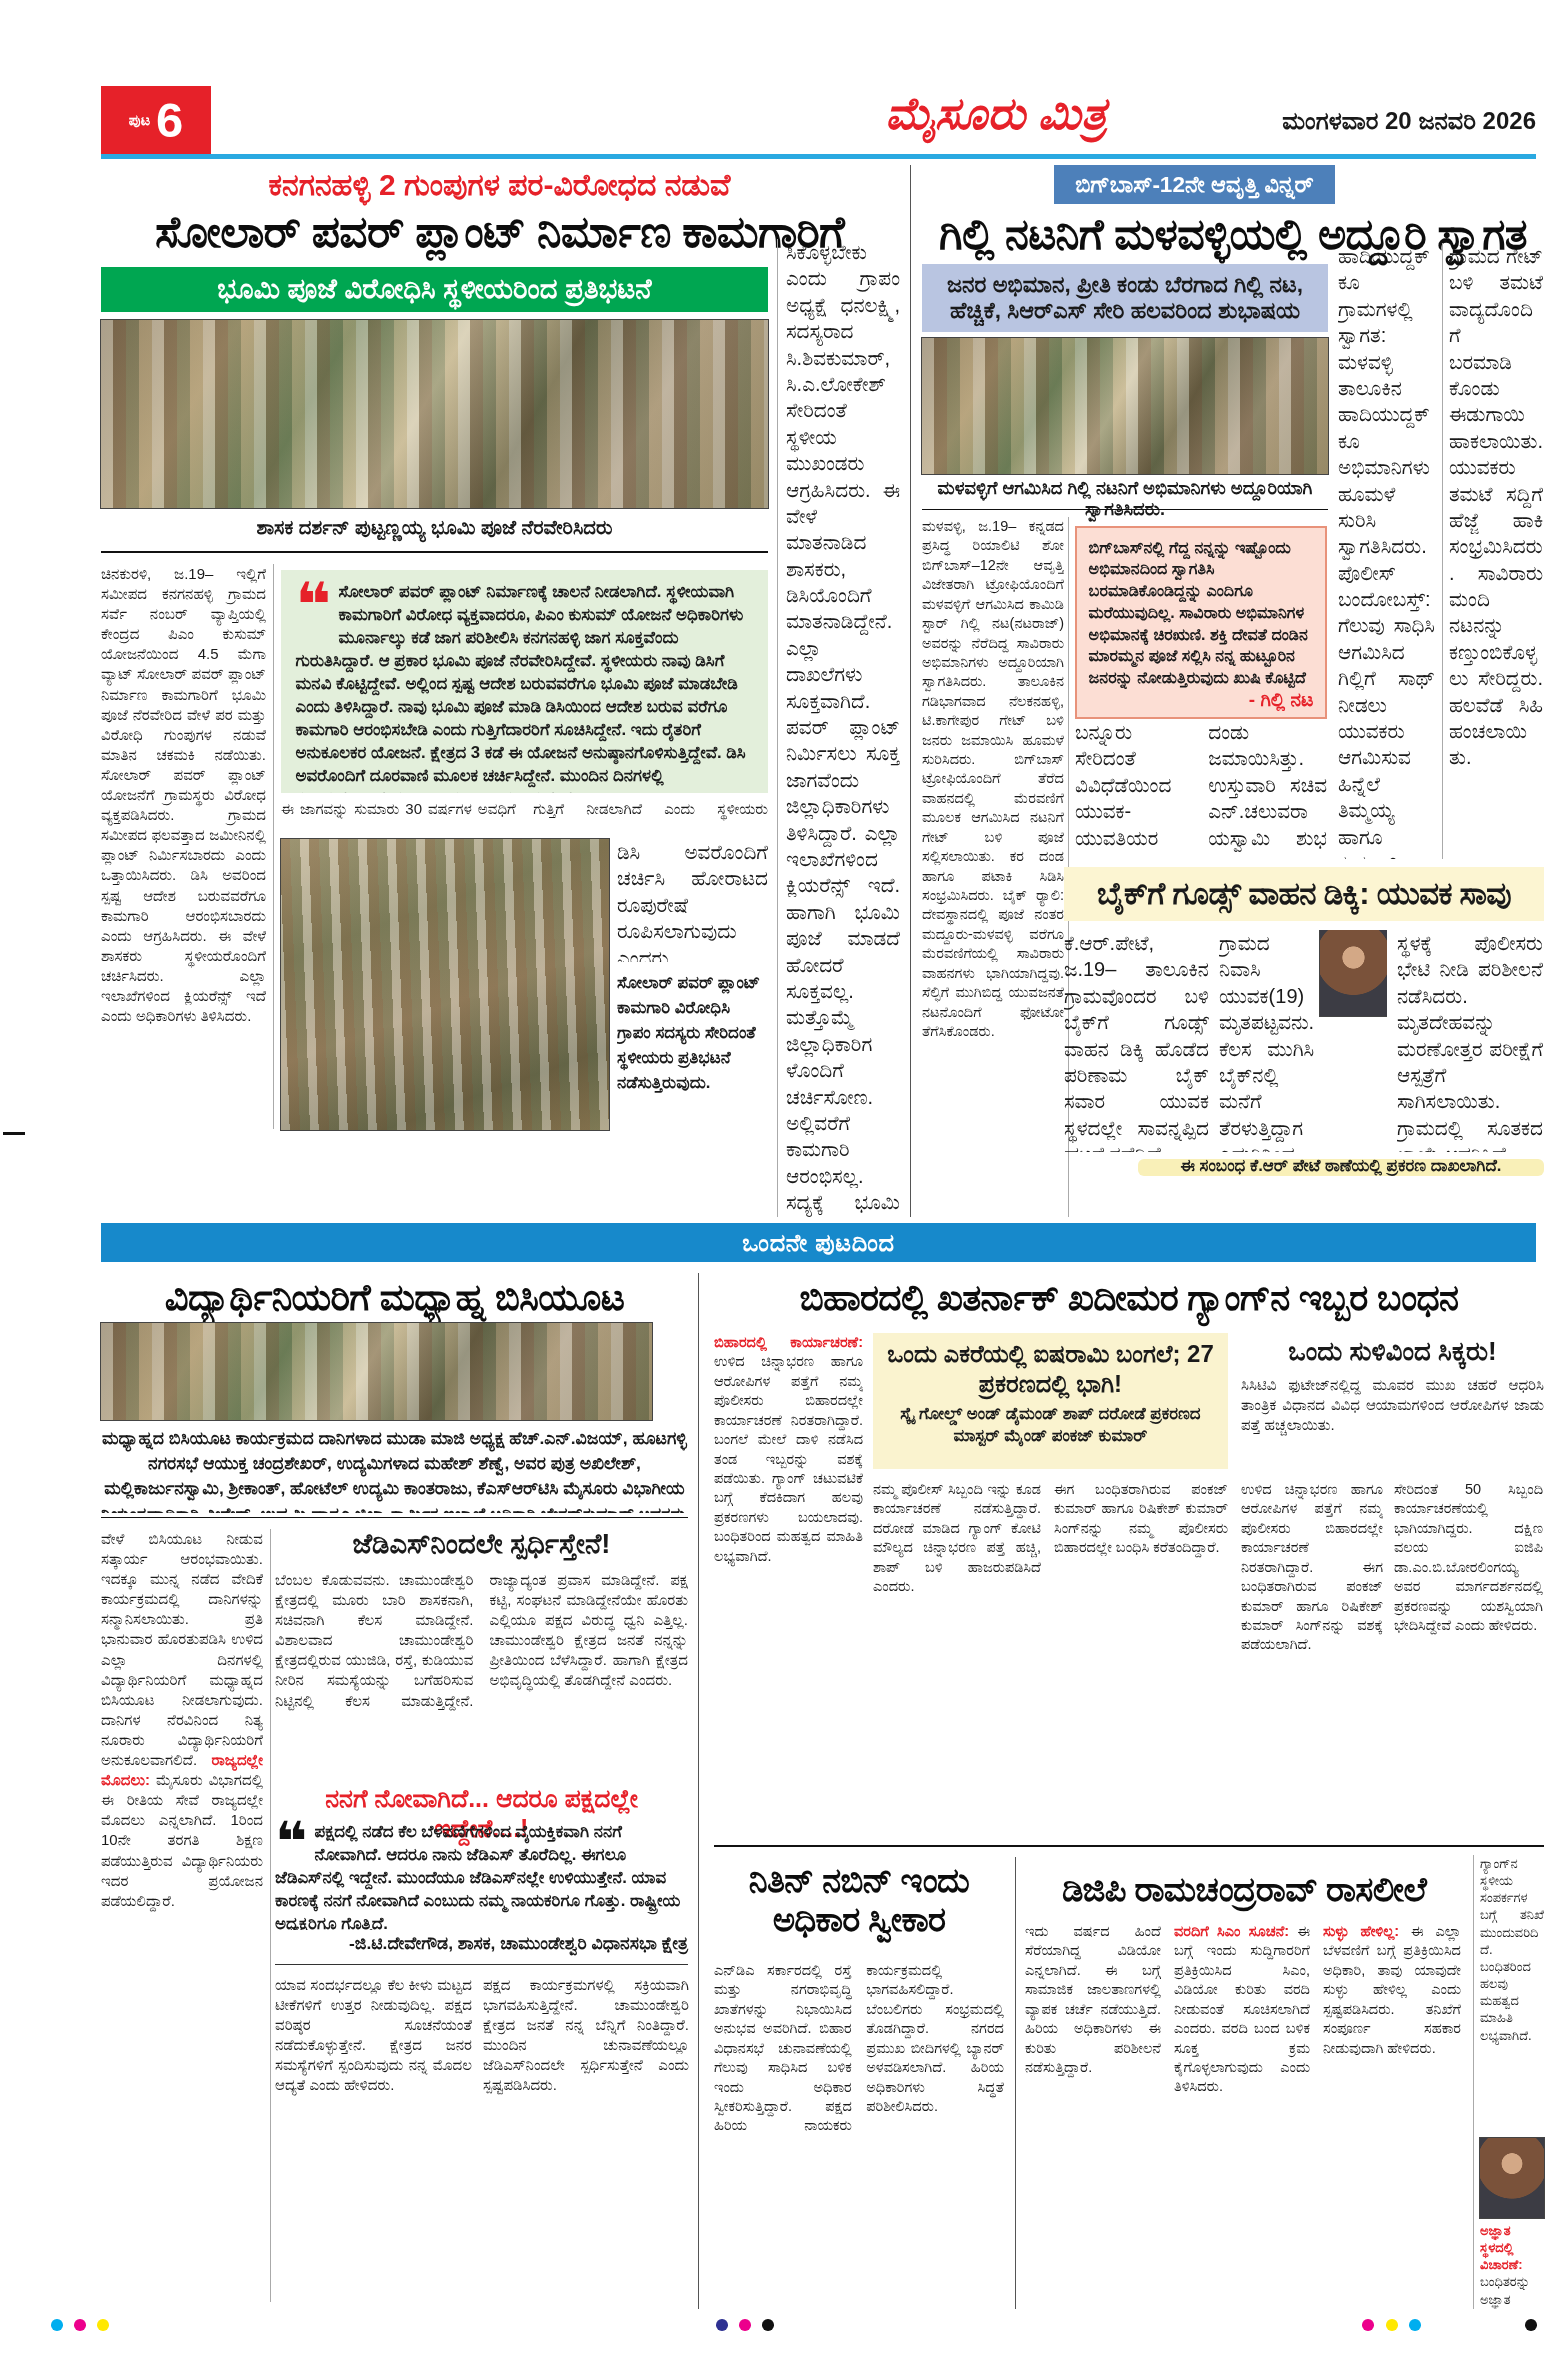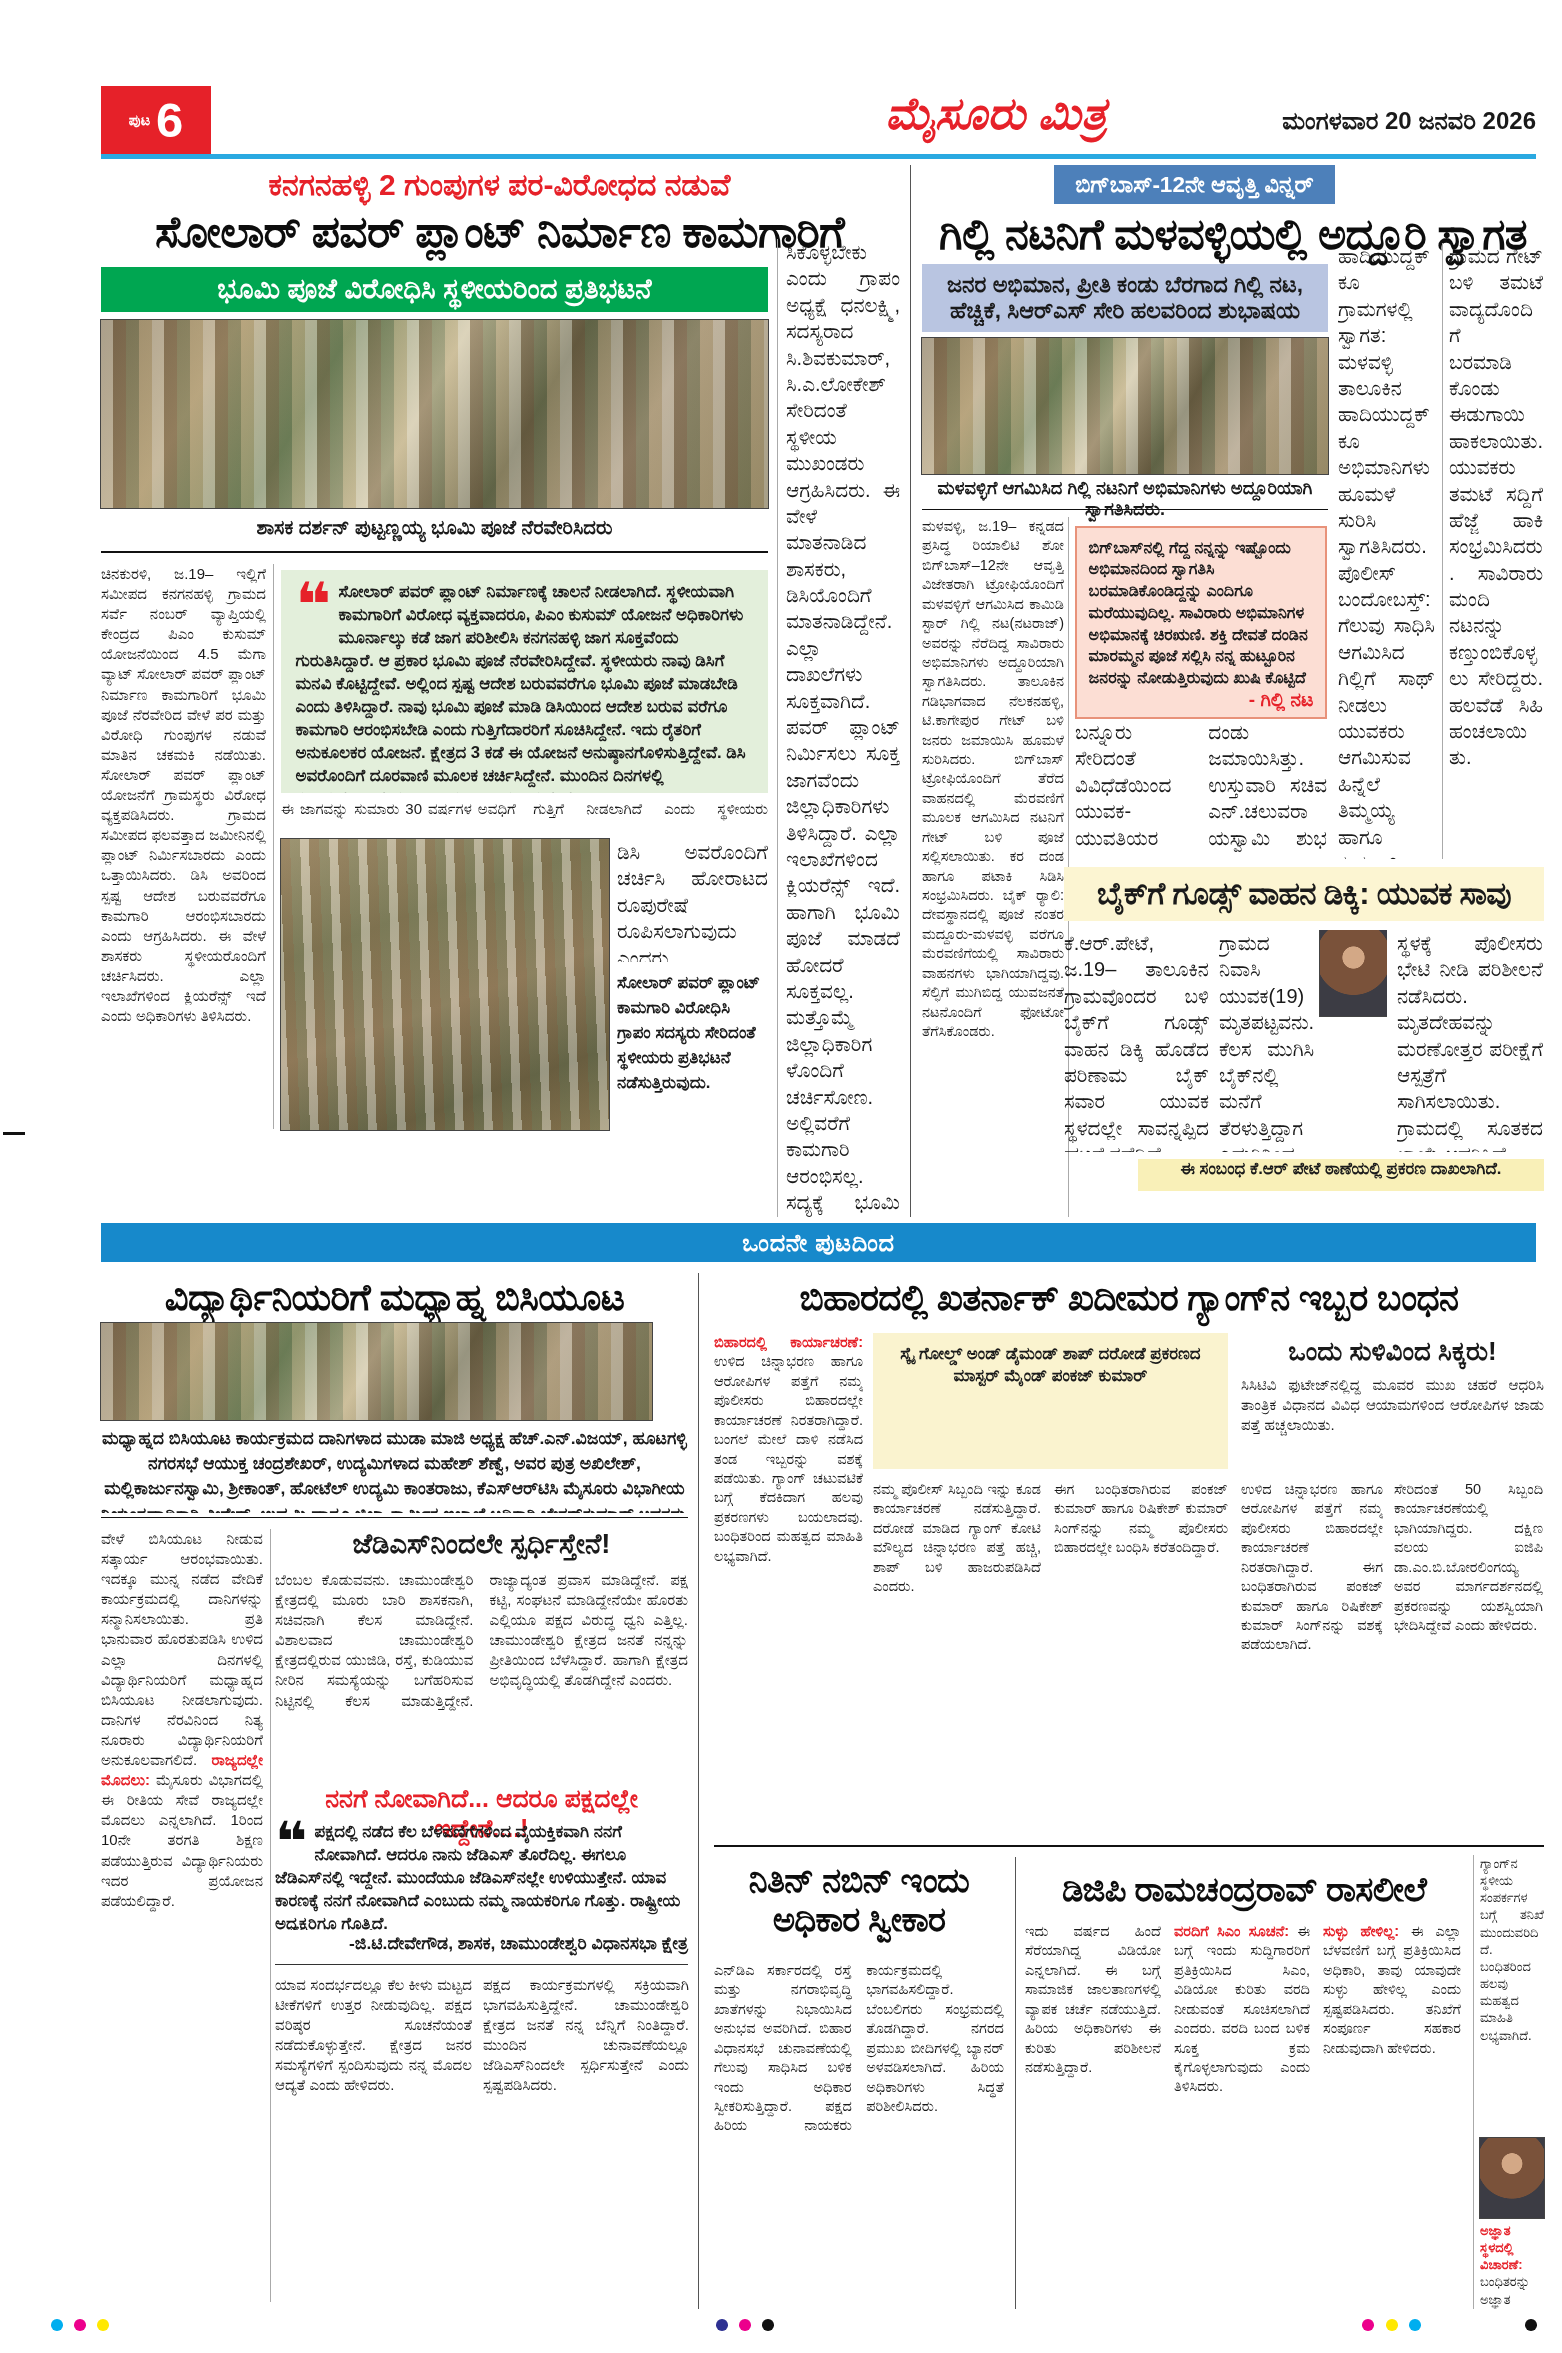--- a/index.html
+++ b/index.html
@@ -106,21 +106,21 @@
 <div>
   <div class="abs" style="left:1064px;top:867px;width:480px;height:54px;background:#fcf5d2;display:flex;align-items:center;justify-content:center;">
     <span style="font-size:31px;font-weight:900;letter-spacing:-0.7px;">ಬೈಕ್‌ಗೆ ಗೂಡ್ಸ್ ವಾಹನ ಡಿಕ್ಕಿ: ಯುವಕ ಸಾವು</span>
   </div>
   <div class="abs body-sm" style="left:1064px;top:930px;width:145px;height:222px;">ಕೆ.ಆರ್.ಪೇಟೆ, ಜ.19– ತಾಲೂಕಿನ ಗ್ರಾಮವೊಂದರ ಬಳಿ ಬೈಕ್‌ಗೆ ಗೂಡ್ಸ್ ವಾಹನ ಡಿಕ್ಕಿ ಹೊಡೆದ ಪರಿಣಾಮ ಬೈಕ್ ಸವಾರ ಯುವಕ ಸ್ಥಳದಲ್ಲೇ ಸಾವನ್ನಪ್ಪಿದ ಘಟನೆ ನಡೆದಿದೆ.</div>
   <div class="abs" style="left:1219px;top:930px;width:168px;height:222px;overflow:hidden;">
     <span class="abs portrait" style="position:static;float:right;width:67px;height:86px;margin:0 0 4.3px 5.8px;display:block;"></span>
     <span class="body-sm" style="display:block;">ಗ್ರಾಮದ ನಿವಾಸಿ ಯುವಕ(19) ಮೃತಪಟ್ಟವನು. ಕೆಲಸ ಮುಗಿಸಿ ಬೈಕ್‌ನಲ್ಲಿ ಮನೆಗೆ ತೆರಳುತ್ತಿದ್ದಾಗ ಎದುರಿನಿಂದ ಬಂದ ಗೂಡ್ಸ್ ವಾಹನ ಡಿಕ್ಕಿ ಹೊಡೆದಿದೆ.</span>
   </div>
   <div class="abs body-sm" style="left:1397px;top:930px;width:146px;height:222px;">ಸ್ಥಳಕ್ಕೆ ಪೊಲೀಸರು ಭೇಟಿ ನೀಡಿ ಪರಿಶೀಲನೆ ನಡೆಸಿದರು. ಮೃತದೇಹವನ್ನು ಮರಣೋತ್ತರ ಪರೀಕ್ಷೆಗೆ ಆಸ್ಪತ್ರೆಗೆ ಸಾಗಿಸಲಾಯಿತು. ಗ್ರಾಮದಲ್ಲಿ ಸೂತಕದ ಛಾಯೆ ಆವರಿಸಿದೆ.</div>
-  <div class="abs" style="left:1138px;top:1159px;width:406px;height:32px;background:#f9f0b8;display:flex;align-items:flex-start;justify-content:center;">
+  <div class="abs" style="left:1138px;top:1159px;width:406px;height:17px;background:#f9f0b8;display:flex;align-items:flex-end;justify-content:center;border-radius:6px;">
     <span style="font-size:16.7px;font-weight:bold;">ಈ ಸಂಬಂಧ ಕೆ.ಆರ್ ಪೇಟೆ ಠಾಣೆಯಲ್ಲಿ ಪ್ರಕರಣ ದಾಖಲಾಗಿದೆ.</span>
   </div>
 </div>
 
 <div class="abs" style="left:101px;top:1223px;width:1435px;height:39px;background:#1789cb;display:flex;align-items:center;justify-content:center;">
   <span style="color:#fff;font-size:24px;font-weight:bold;letter-spacing:0.7px;">ಒಂದನೇ ಪುಟದಿಂದ</span>
 </div>
 
 <div class="abs vrule" style="left:698px;top:1273px;height:1036px;"></div>
 
@@ -154,20 +154,21 @@
 
 <div>
   <div class="abs ctr headline" style="left:714px;top:1277px;width:830px;font-size:36px;">ಬಿಹಾರದಲ್ಲಿ ಖತರ್ನಾಕ್ ಖದೀಮರ ಗ್ಯಾಂಗ್‌ನ ಇಬ್ಬರ ಬಂಧನ</div>
 
   <div class="abs body-txt" style="left:714px;top:1333px;width:149px;height:493px;font-size:14.5px;">
     <span class="red">ಬಿಹಾರದಲ್ಲಿ ಕಾರ್ಯಾಚರಣೆ:</span>
     <span> ಉಳಿದ ಚಿನ್ನಾಭರಣ ಹಾಗೂ ಆರೋಪಿಗಳ ಪತ್ತೆಗೆ ನಮ್ಮ ಪೊಲೀಸರು ಬಿಹಾರದಲ್ಲೇ ಕಾರ್ಯಾಚರಣೆ ನಿರತರಾಗಿದ್ದಾರೆ. ಬಂಗಲೆ ಮೇಲೆ ದಾಳಿ ನಡೆಸಿದ ತಂಡ ಇಬ್ಬರನ್ನು ವಶಕ್ಕೆ ಪಡೆಯಿತು. ಗ್ಯಾಂಗ್ ಚಟುವಟಿಕೆ ಬಗ್ಗೆ ಕೆದಕಿದಾಗ ಹಲವು ಪ್ರಕರಣಗಳು ಬಯಲಾದವು. ಬಂಧಿತರಿಂದ ಮಹತ್ವದ ಮಾಹಿತಿ ಲಭ್ಯವಾಗಿದೆ.</span>
   </div>
 
   <div class="abs" style="left:873px;top:1333px;width:355px;height:136px;background:#faf3cf;padding:5.8px 10px;box-sizing:border-box;text-align:center;overflow:hidden;">
+    <div style="font-size:24px;font-weight:900;line-height:1.25;">ಒಂದು ಎಕರೆಯಲ್ಲಿ ಐಷರಾಮಿ ಬಂಗಲೆ; 27 ಪ್ರಕರಣದಲ್ಲಿ ಭಾಗಿ!</div>
     <div style="font-size:16.7px;font-weight:bold;margin-top:4.3px;line-height:1.3;">ಸ್ಕೈ ಗೋಲ್ಡ್ ಅಂಡ್ ಡೈಮಂಡ್ ಶಾಪ್ ದರೋಡೆ ಪ್ರಕರಣದ ಮಾಸ್ಟರ್ ಮೈಂಡ್ ಪಂಕಜ್ ಕುಮಾರ್</div>
   </div>
   <div class="abs body-txt" style="left:873px;top:1480px;width:168px;height:346px;font-size:14.5px;">ನಮ್ಮ ಪೊಲೀಸ್ ಸಿಬ್ಬಂದಿ ಇನ್ನು ಕೂಡ ಕಾರ್ಯಾಚರಣೆ ನಡೆಸುತ್ತಿದ್ದಾರೆ. ದರೋಡೆ ಮಾಡಿದ ಗ್ಯಾಂಗ್ ಕೋಟಿ ಮೌಲ್ಯದ ಚಿನ್ನಾಭರಣ ಪತ್ತೆ ಹಚ್ಚಿ, ಶಾಪ್ ಬಳಿ ಹಾಜರುಪಡಿಸಿದೆ ಎಂದರು.</div>
   <div class="abs body-txt" style="left:1054px;top:1480px;width:174px;height:346px;font-size:14.5px;">ಈಗ ಬಂಧಿತರಾಗಿರುವ ಪಂಕಜ್ ಕುಮಾರ್ ಹಾಗೂ ರಿಷಿಕೇಶ್ ಕುಮಾರ್ ಸಿಂಗ್‌ನನ್ನು ನಮ್ಮ ಪೊಲೀಸರು ಬಿಹಾರದಲ್ಲೇ ಬಂಧಿಸಿ ಕರೆತಂದಿದ್ದಾರೆ.</div>
 
   <div class="abs ctr" style="left:1241px;top:1336px;width:303px;font-size:26px;font-weight:900;">ಒಂದು ಸುಳಿವಿಂದ ಸಿಕ್ಕರು!</div>
   <div class="abs body-txt" style="left:1241px;top:1375px;width:303px;height:94px;font-size:15px;">ಸಿಸಿಟಿವಿ ಫುಟೇಜ್‌ನಲ್ಲಿದ್ದ ಮೂವರ ಮುಖ ಚಹರೆ ಆಧರಿಸಿ ತಾಂತ್ರಿಕ ವಿಧಾನದ ವಿವಿಧ ಆಯಾಮಗಳಿಂದ ಆರೋಪಿಗಳ ಜಾಡು ಪತ್ತೆ ಹಚ್ಚಲಾಯಿತು.</div>
   <div class="abs body-txt" style="left:1241px;top:1480px;width:142px;height:346px;font-size:14.5px;">ಉಳಿದ ಚಿನ್ನಾಭರಣ ಹಾಗೂ ಆರೋಪಿಗಳ ಪತ್ತೆಗೆ ನಮ್ಮ ಪೊಲೀಸರು ಬಿಹಾರದಲ್ಲೇ ಕಾರ್ಯಾಚರಣೆ ನಿರತರಾಗಿದ್ದಾರೆ. ಈಗ ಬಂಧಿತರಾಗಿರುವ ಪಂಕಜ್ ಕುಮಾರ್ ಹಾಗೂ ರಿಷಿಕೇಶ್ ಕುಮಾರ್ ಸಿಂಗ್‌ನನ್ನು ವಶಕ್ಕೆ ಪಡೆಯಲಾಗಿದೆ.</div>
   <div class="abs body-txt" style="left:1394px;top:1480px;width:149px;height:346px;font-size:14.5px;">ಸೇರಿದಂತೆ 50 ಸಿಬ್ಬಂದಿ ಕಾರ್ಯಾಚರಣೆಯಲ್ಲಿ ಭಾಗಿಯಾಗಿದ್ದರು. ದಕ್ಷಿಣ ವಲಯ ಐಜಿಪಿ ಡಾ.ಎಂ.ಬಿ.ಬೋರಲಿಂಗಯ್ಯ ಅವರ ಮಾರ್ಗದರ್ಶನದಲ್ಲಿ ಪ್ರಕರಣವನ್ನು ಯಶಸ್ವಿಯಾಗಿ ಭೇದಿಸಿದ್ದೇವೆ ಎಂದು ಹೇಳಿದರು.</div>
 

